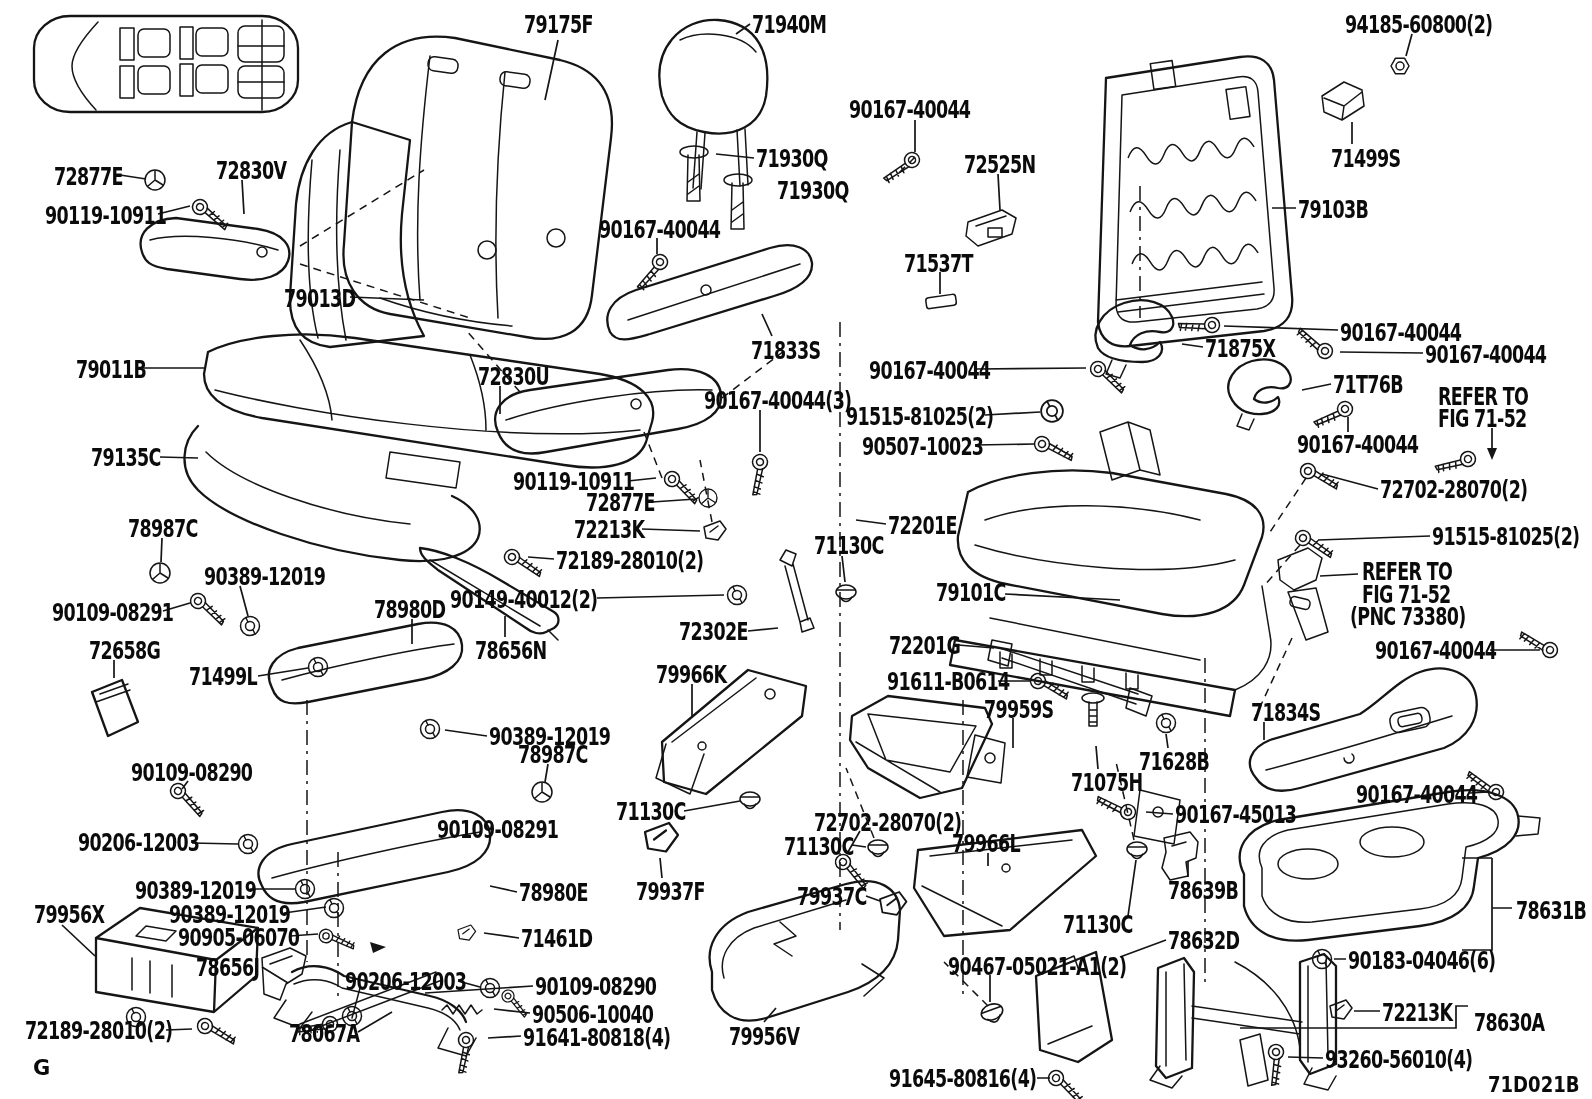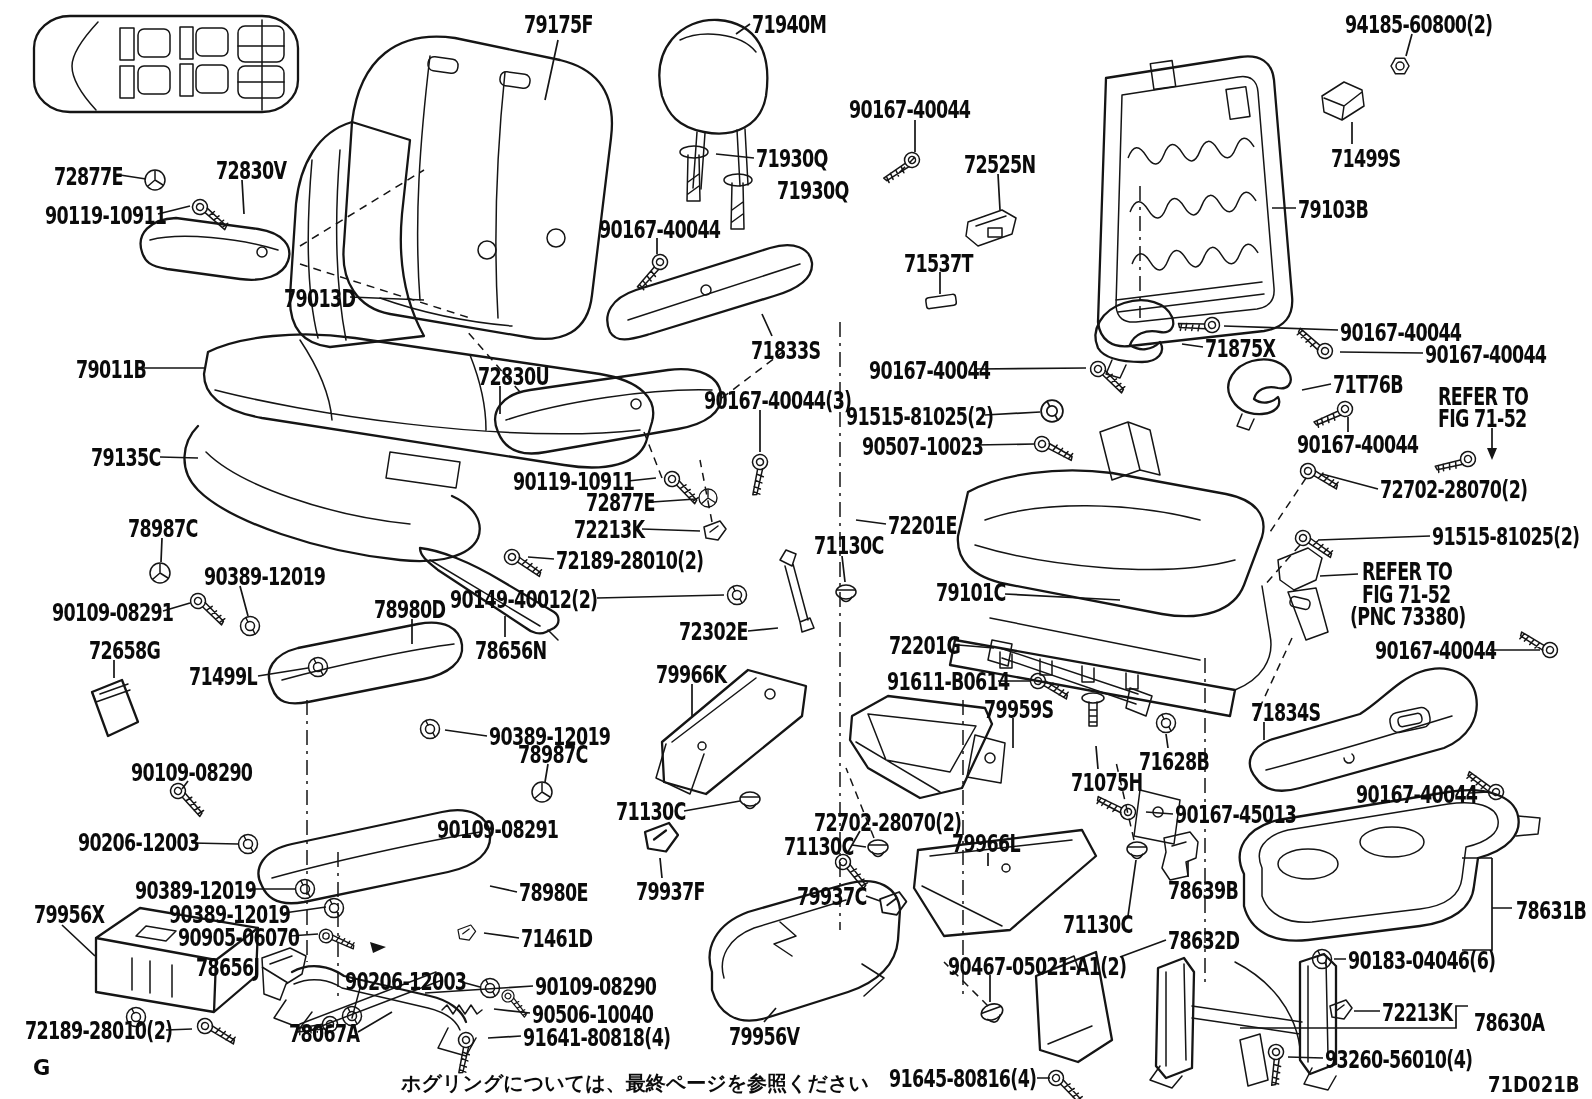--- a/index.html
+++ b/index.html
@@ -466,17 +466,16 @@
       <div class="plabel" style="left: 289px; top: 1021px;">78067A</div>
       <div class="plabel" style="left: 25px; top: 1018px;">72189-28010(2)</div>
       <div class="plabel" style="left: 523px; top: 1025px;">91641-80818(4)</div>
       <div class="plabel" style="left: 729px; top: 1024px;">79956V</div>
       <div class="plabel" style="left: 1382px; top: 1000px;">72213K</div>
       <div class="plabel" style="left: 1474px; top: 1010px;">78630A</div>
       <div class="plabel" style="left: 1325px; top: 1047px;">93260-56010(4)</div>
       <div class="plabel" style="left: 889px; top: 1066px;">91645-80816(4)</div>
     </div>
 
-<div class="footnote">ホグリングについては、最終ページを参照ください</div>
 <div class="figcode">71D021B</div>
 <div class="gmark">G</div>
 
 </div>
 
 </body></html>

